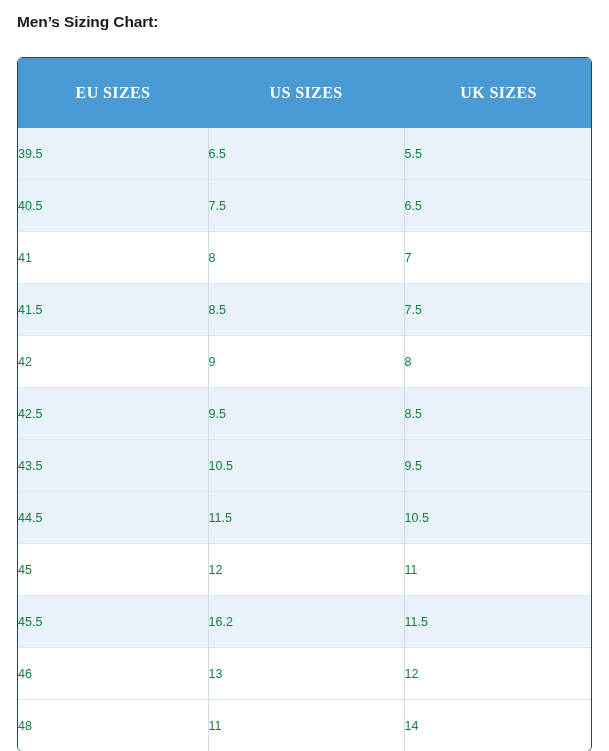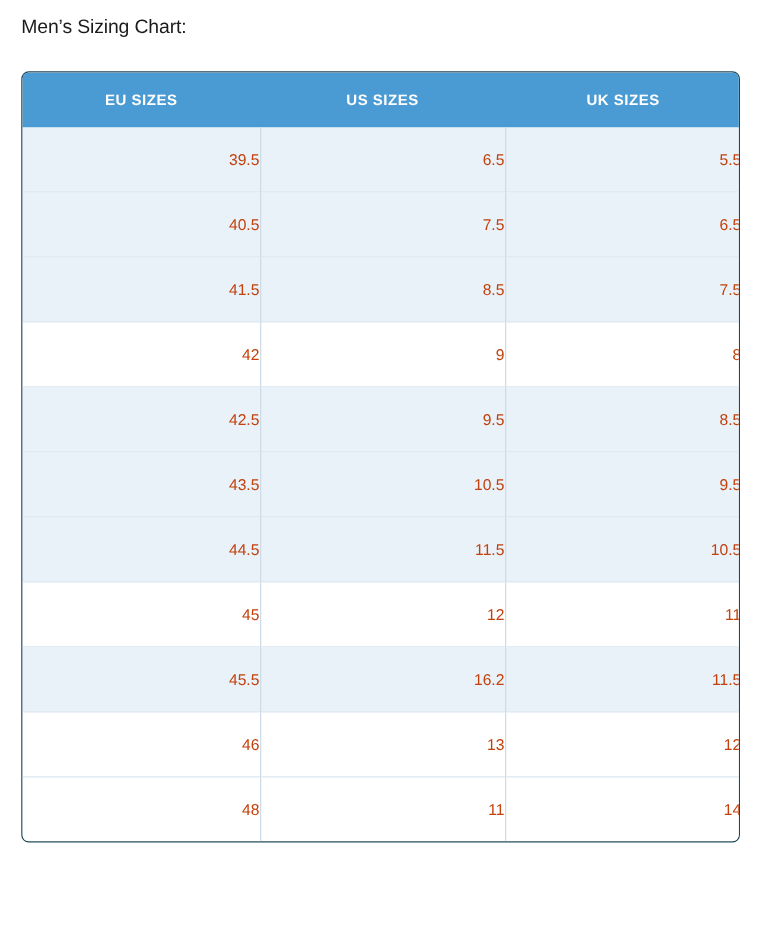--- a/index.html
+++ b/index.html
@@ -20,21 +20,21 @@
     width: 609px;
     height: 751px;
     box-sizing: border-box;
   }
 
   .page-title {
     position: absolute;
     left: 17px;
     top: 12px;
     font-size: 15.5px;
-    font-weight: normal;
+    font-weight: bold;
     color: #1b1b1b;
     letter-spacing: -0.1px;
     line-height: 20px;
     white-space: nowrap;
   }
 
   .table-wrap {
     position: absolute;
     left: 17px;
     top: 57px;
@@ -48,38 +48,39 @@
 
   table.size-table {
     width: 100%;
     border-collapse: collapse;
     table-layout: fixed;
   }
 
   table.size-table thead th {
     background: #4a9bd4;
     color: #ffffff;
-    font-size: 12px;
+    font-size: 16px;
     font-weight: bold;
     letter-spacing: 0.4px;
     text-transform: uppercase;
     height: 36px;
-    padding: 4px;
+    padding: 17px;
     text-align: center;
     vertical-align: middle;
     border: none;
+    font-family: Liberation Serif, serif;
   }
 
   table.size-table tbody td {
     height: 51px;
     padding: 0;
-    text-align: right;
+    text-align: left;
     vertical-align: middle;
     font-size: 12.5px;
-    color: #c2410c;
+    color: #15803d;
     background: #ffffff;
     border-left: 1px solid #cfdce8;
     border-top: 1px solid #dde7f1;
   }
 
   table.size-table tbody td:first-child {
     border-left: none;
   }
 
   table.size-table tbody tr.stripe td {
@@ -119,20 +120,25 @@
         <tr class="stripe">
           <td>39.5</td>
           <td>6.5</td>
           <td>5.5</td>
         </tr>
         <tr class="stripe">
           <td>40.5</td>
           <td>7.5</td>
           <td>6.5</td>
         </tr>
+        <tr>
+          <td>41</td>
+          <td>8</td>
+          <td>7</td>
+        </tr>
         <tr class="stripe">
           <td>41.5</td>
           <td>8.5</td>
           <td>7.5</td>
         </tr>
         <tr>
           <td>42</td>
           <td>9</td>
           <td>8</td>
         </tr>

